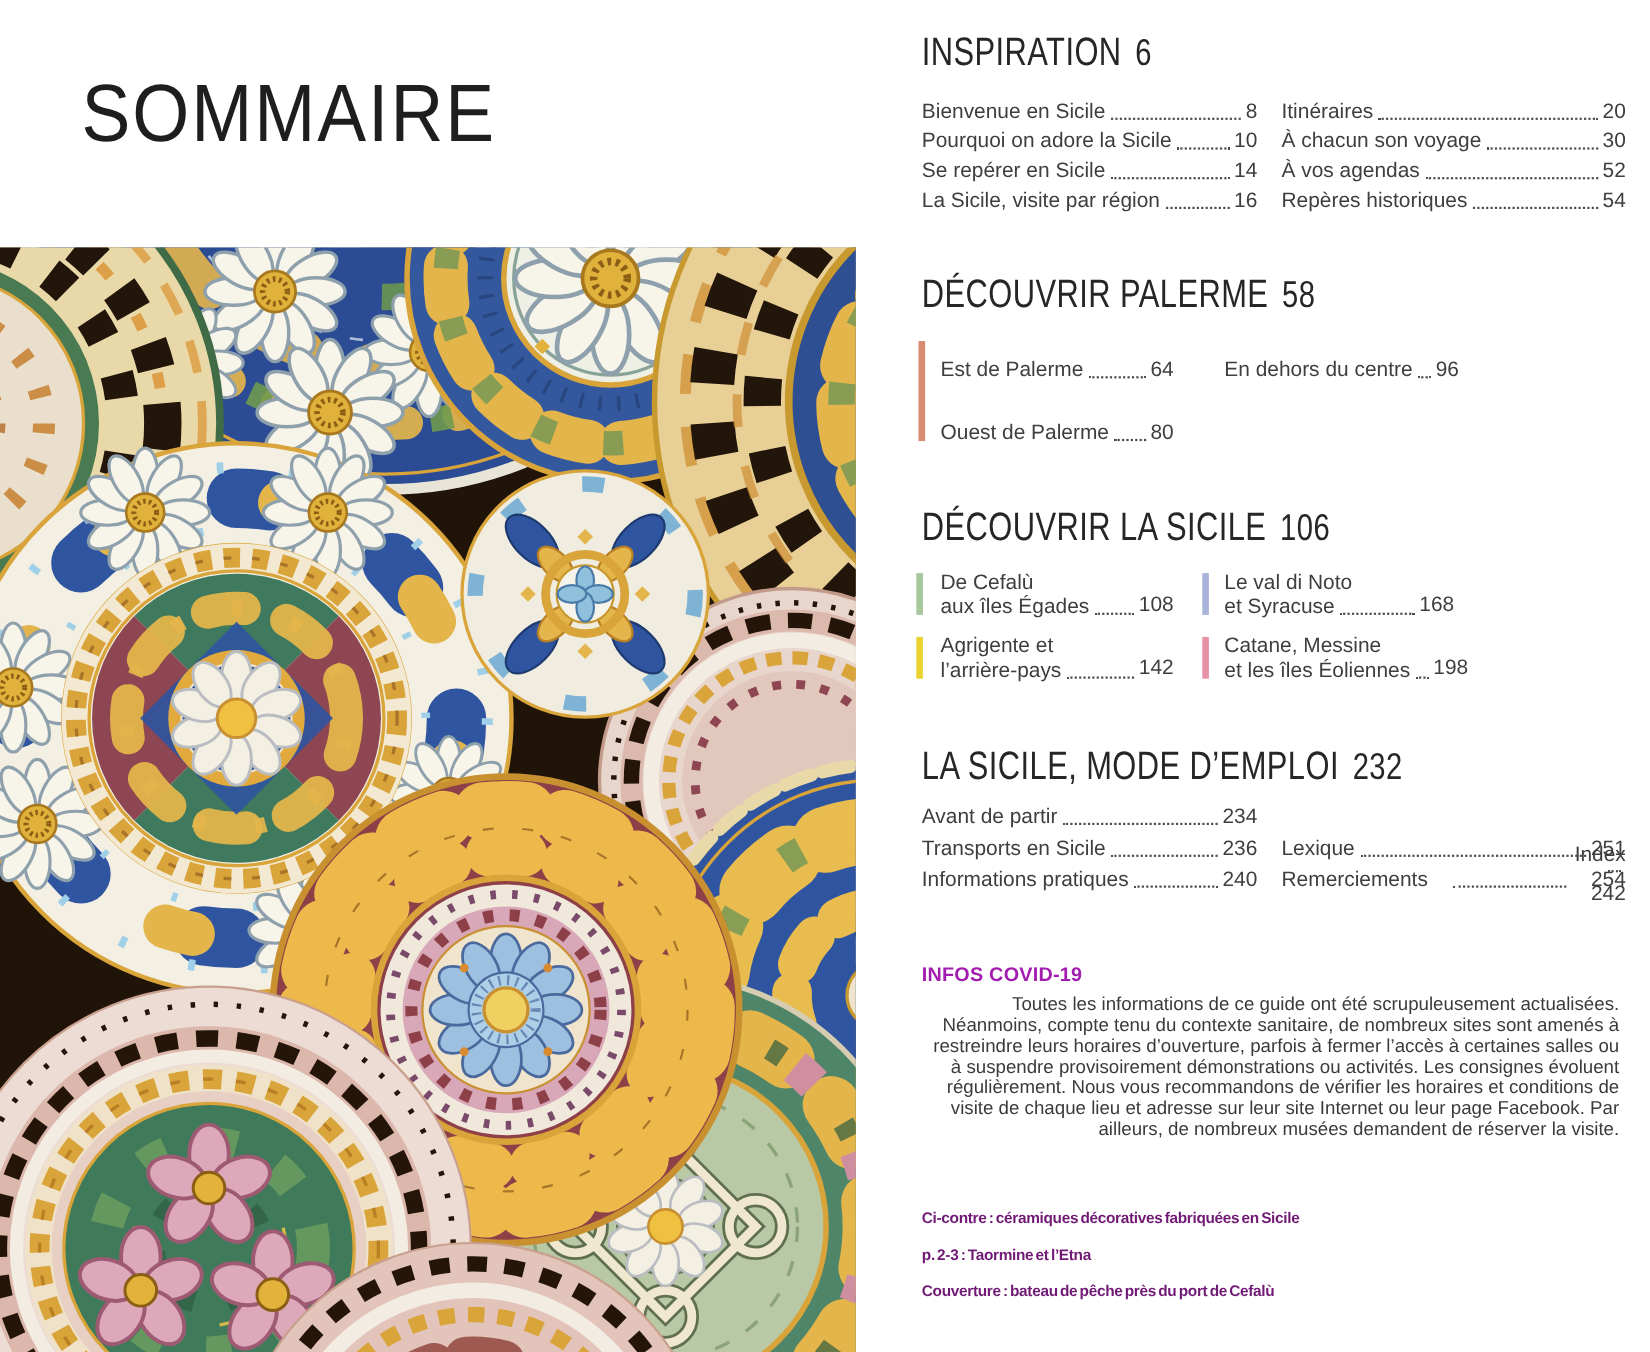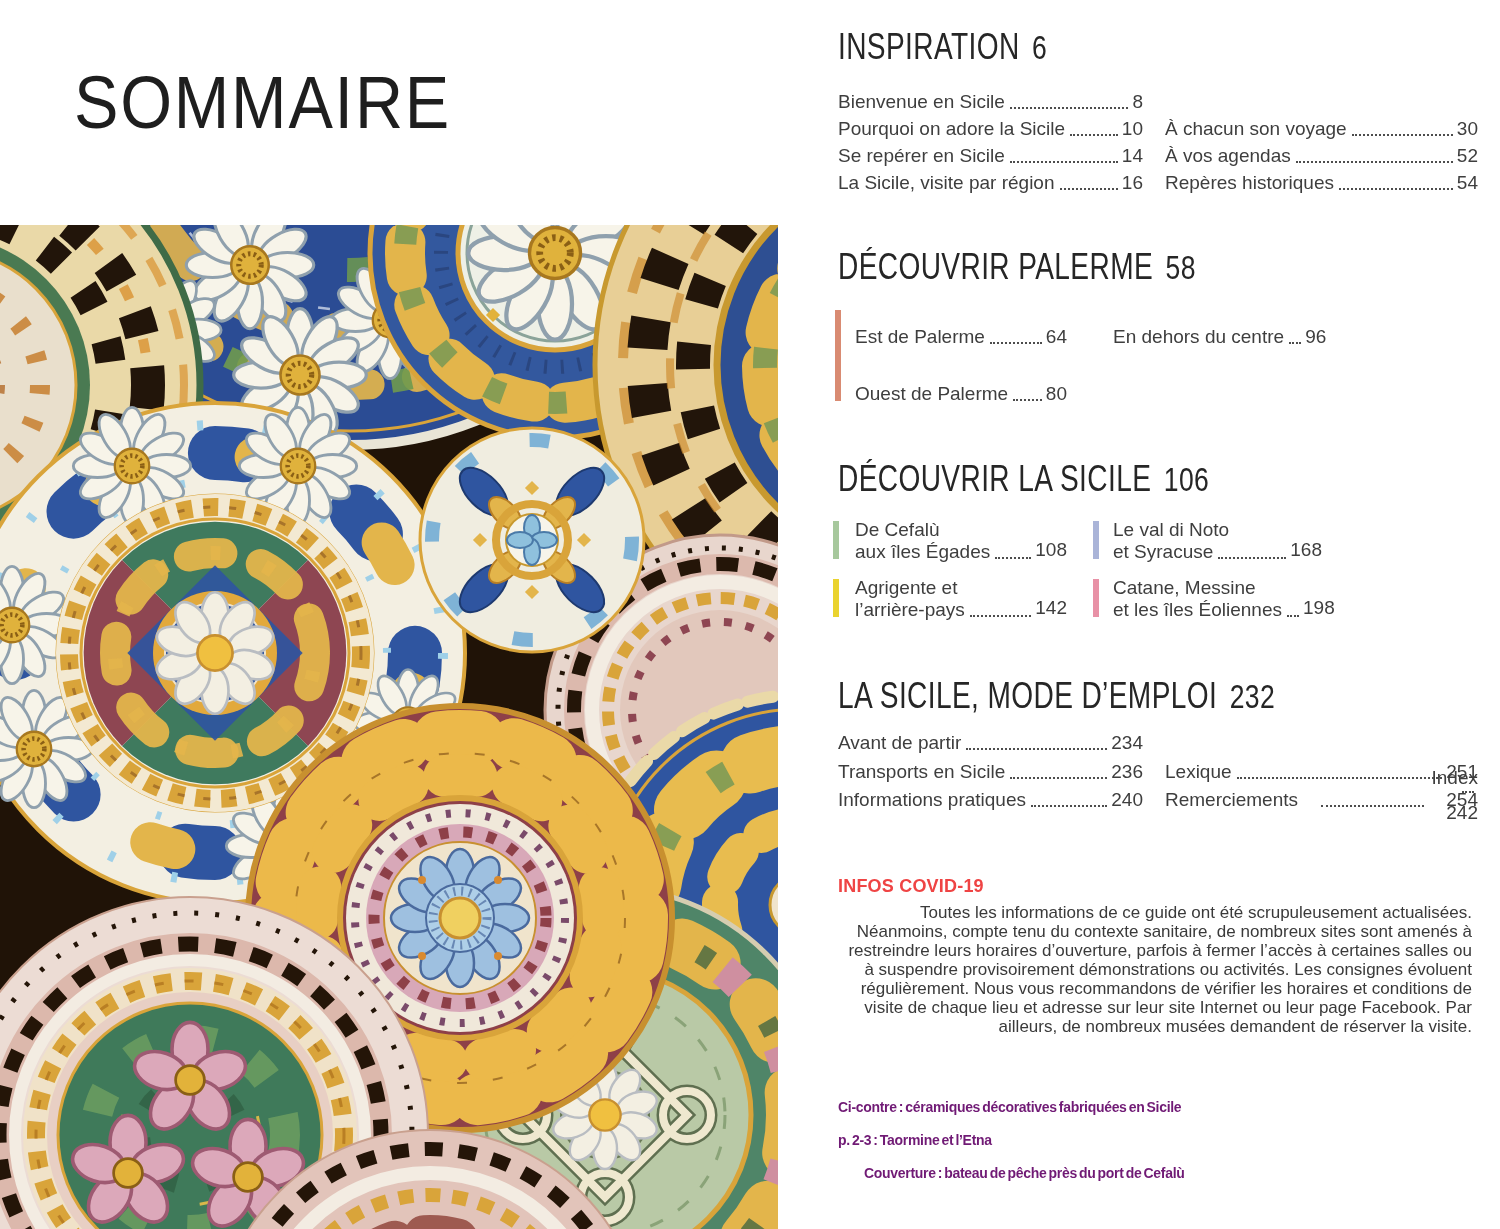--- a/index.html
+++ b/index.html
@@ -13,21 +13,21 @@
         transform:scaleX(.78);transform-origin:0 50%;letter-spacing:.5px;}
   .head .pgno{margin-left:16px;font-size:34px;}
   .row{position:absolute;display:flex;align-items:flex-end;height:27px;line-height:27px;
        font-size:19px;color:#3e3e3e;white-space:nowrap;}
   .row .dots{flex:1;border-bottom:2px dotted #4d4d4d;margin:0 4px 6px 5px;min-width:12px;}
   .row .num{line-height:27px;}
   .row2{height:22px;line-height:22px;}
   .row2 .dots{margin-bottom:4px;}
   .l1{position:absolute;font-size:19px;line-height:22px;white-space:nowrap;color:#3e3e3e;}
   .bar{position:absolute;width:6px;}
-  .covid-title{position:absolute;font-size:18px;font-weight:700;color:#ef4444;letter-spacing:.2px;}
+  .covid-title{position:absolute;font-size:18px;font-weight:700;color:#a21caf;letter-spacing:.2px;}
   .covid-body{position:absolute;font-size:17px;line-height:19px;color:#3a3a3a;width:634px;text-align:right;}
   .cap{position:absolute;font-size:14px;line-height:20px;font-weight:700;color:#701a75;
        letter-spacing:-.3px;word-spacing:-1.5px;white-space:nowrap;}
 </style>
 </head>
 <body>
 
 <div class="stage">
 
   <h1 class="title">SOMMAIRE</h1>
@@ -332,20 +332,25 @@
     <div class="row" style="top:142px;left:0;width:305px;">
       <span class="lbl">Se repérer en Sicile</span>
         <span class="dots"></span>
         <span class="num">14</span>
     </div>
     <div class="row" style="top:169px;left:0;width:305px;">
       <span class="lbl">La Sicile, visite par région</span>
         <span class="dots"></span>
         <span class="num">16</span>
     </div>
+    <div class="row" style="top:88px;left:327px;width:313px;">
+      <span class="lbl">Itinéraires</span>
+        <span class="dots"></span>
+        <span class="num">20</span>
+    </div>
     <div class="row" style="top:115px;left:327px;width:313px;">
       <span class="lbl">À chacun son voyage</span>
         <span class="dots"></span>
         <span class="num">30</span>
     </div>
     <div class="row" style="top:142px;left:327px;width:313px;">
       <span class="lbl">À vos agendas</span>
         <span class="dots"></span>
         <span class="num">52</span>
     </div>
@@ -439,16 +444,16 @@
       <span class="lbl">Remerciements</span>
         <span class="dots"></span>
         <span class="num">254</span>
     </div>
 
     <div class="covid-title" style="top:876px;left:0;">INFOS COVID-19</div>
     <div class="covid-body" style="top:903px;left:0;">Toutes les informations de ce guide ont été scrupuleusement actualisées. Néanmoins, compte tenu du contexte sanitaire, de nombreux sites sont amenés à restreindre leurs horaires d’ouverture, parfois à fermer l’accès à certaines salles ou à suspendre provisoirement démonstrations ou activités. Les consignes évoluent régulièrement. Nous vous recommandons de vérifier les horaires et conditions de visite de chaque lieu et adresse sur leur site Internet ou leur page Facebook. Par ailleurs, de nombreux musées demandent de réserver la visite.</div>
 
     <div class="cap" style="top:1097px;left:0;">Ci-contre : céramiques décoratives fabriquées en Sicile</div>
     <div class="cap" style="top:1130px;left:0;">p. 2-3 : Taormine et l’Etna</div>
-    <div class="cap" style="top:1163px;left:0;margin-left:26px;">Couverture : bateau de pêche près du port de Cefalù</div>
+    <div class="cap" style="top:1163px;left:0;">Couverture : bateau de pêche près du port de Cefalù</div>
 
   </div>
 </div>
 
 </body></html>

